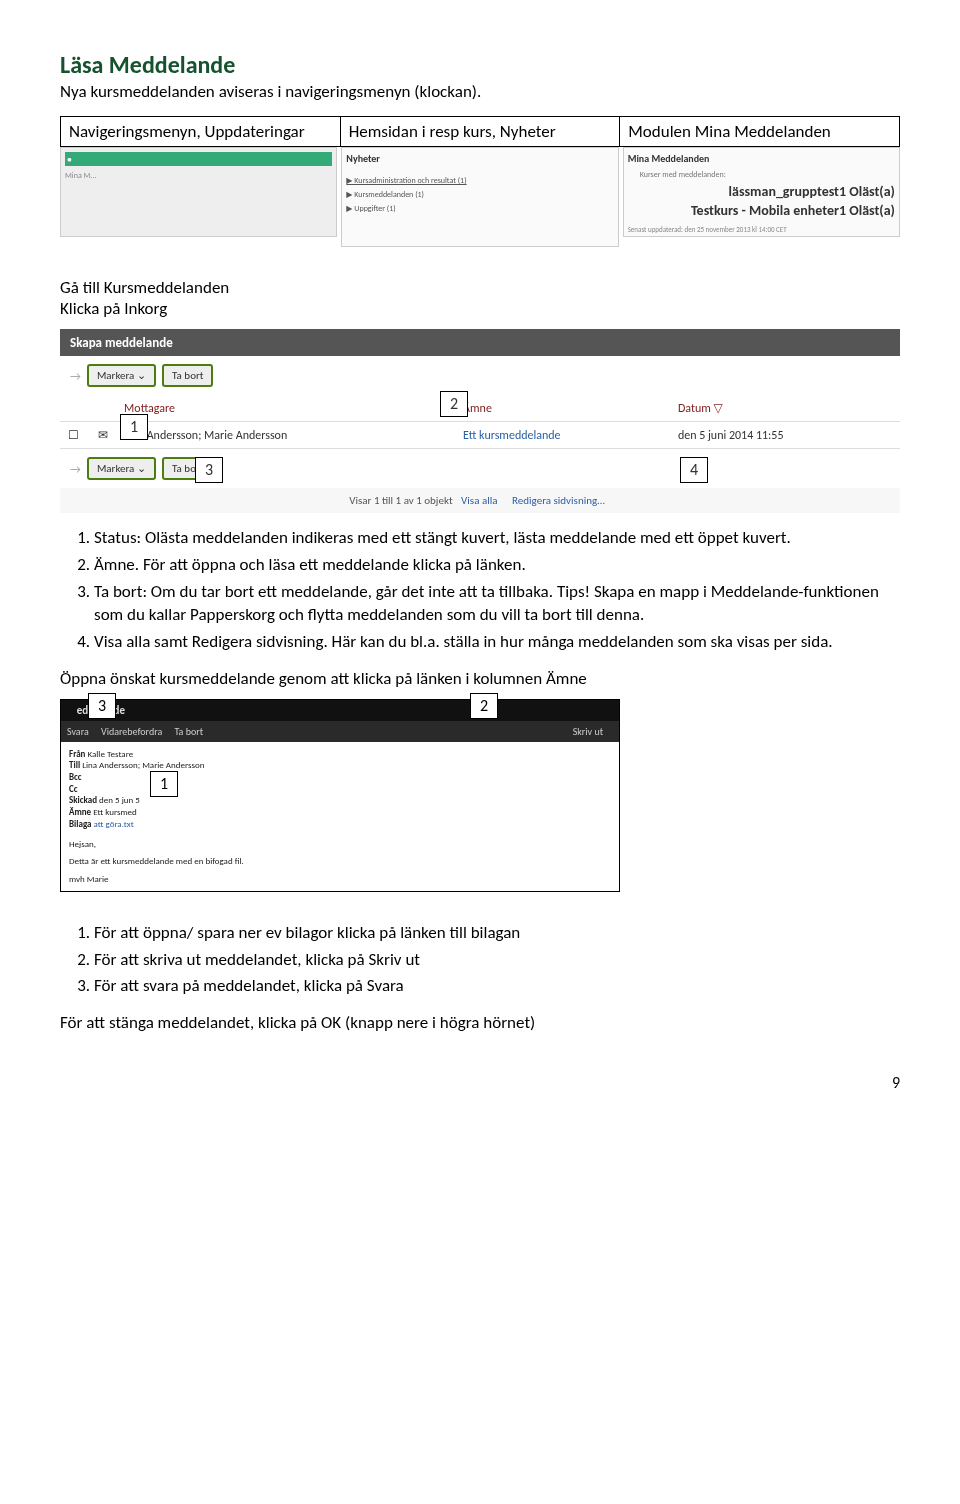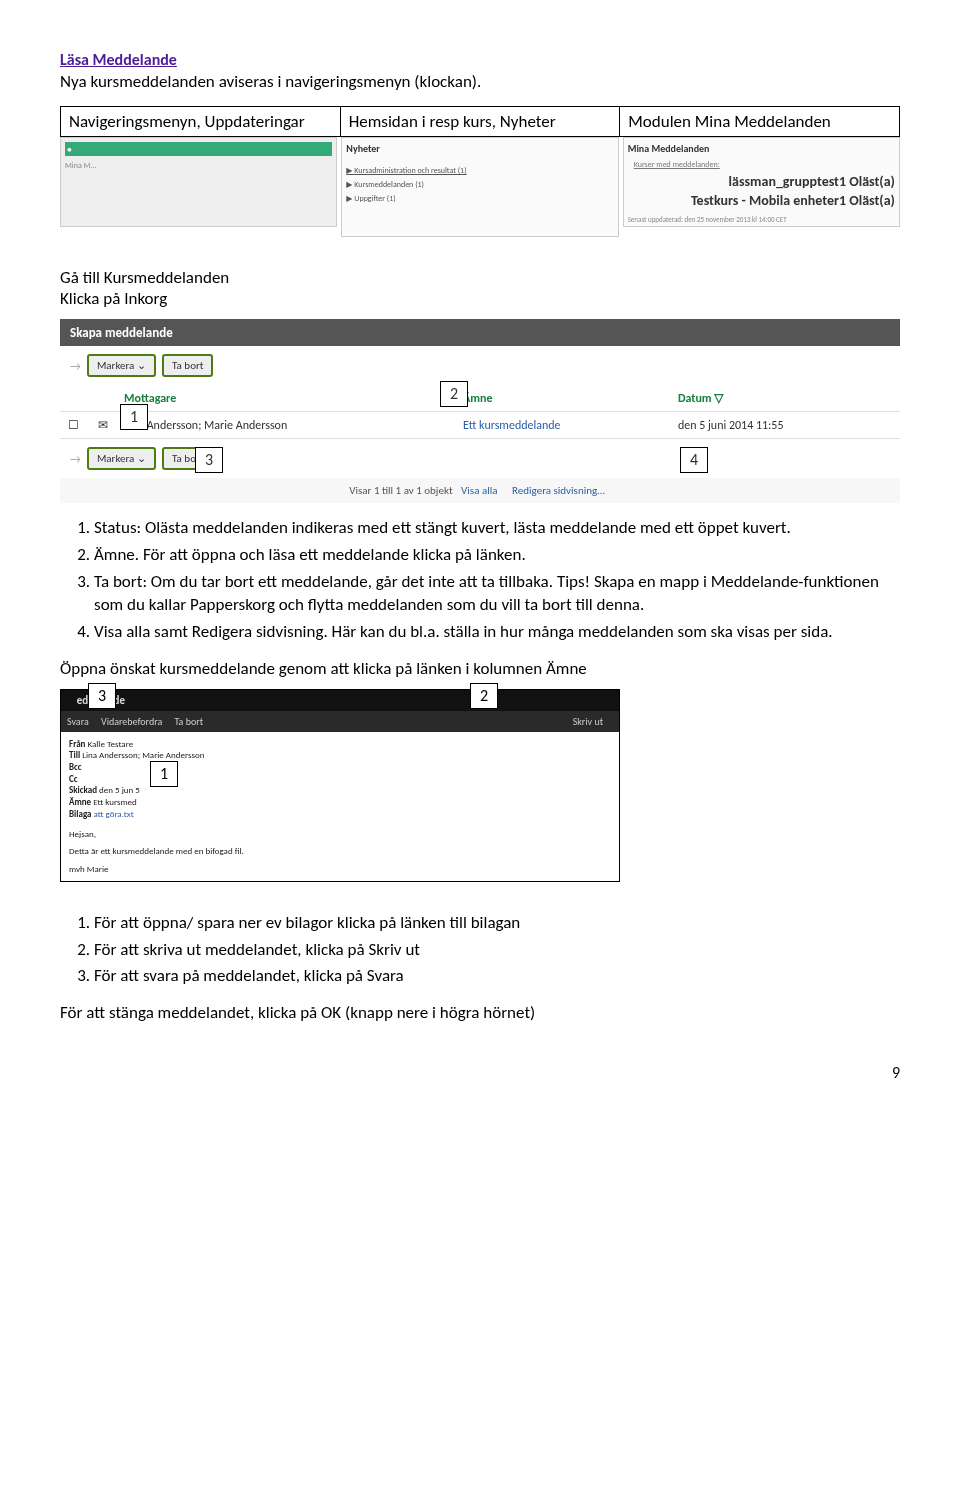--- a/index.html
+++ b/index.html
@@ -6,23 +6,22 @@
   body {
     font-family: Calibri, Arial, sans-serif;
     font-size: 17px;
     margin: 0;
     padding: 50px 60px;
     background: #fff;
     color: #000;
     width: 960px;
   }
   .title {
-    color: #4c1d95;
-    font-size: 16px;
-    text-decoration: underline;
+    color: #14532d;
+    font-size: 24px;
     margin: 0 0 2px 0;
   }
   .intro {
     margin: 0 0 14px 0;
   }
   .col3 {
     border: 1px solid #000;
     border-collapse: collapse;
     width: 100%;
     font-size: 17px;
@@ -84,21 +83,21 @@
   .tbl {
     width: 100%;
     border-collapse: collapse;
     font-size: 12px;
   }
   .tbl th, .tbl td {
     padding: 6px 8px;
     text-align: left;
     border-bottom: 1px solid #ddd;
   }
-  .tbl th { color: #15803d; font-weight: bold; }
+  .tbl th { color: #7f1d1d; font-weight: normal; }
   .tbl .subj { color: #2a5fa8; }
   .footer-row {
     padding: 6px 10px;
     text-align: center;
     font-size: 11px;
     color: #555;
     background: #f7f7f7;
   }
   .footer-row .lk { color: #2a5fa8; margin: 0 6px; }
   .numbox {
@@ -180,21 +179,21 @@
     <div style="font-size:8px; color:#888; margin-top:4px;">Mina M...</div>
   </div>
   <div class="thumb thumbb">
     <div style="font-weight:bold; font-size:10px;">Nyheter</div>
     <div style="font-size:8px; color:#555; margin-top:10px;text-decoration:underline;">▶ Kursadministration och resultat (1)</div>
     <div style="font-size:8px; color:#555; margin-top:4px;">▶ Kursmeddelanden (1)</div>
     <div style="font-size:8px; color:#555; margin-top:4px;">▶ Uppgifter (1)</div>
   </div>
   <div class="thumb thumbc">
     <div style="font-weight:bold; font-size:10px;">Mina Meddelanden</div>
-    <div style="font-size:8px; color:#777; margin:4px 6px;text-decoration:underline;">Kurser med meddelanden:</div>
+    <div style="font-size:8px; color:#777; margin:4px 12px;">Kurser med meddelanden:</div>
     <div class="tiny">
         <span>lässman_grupptest</span>
         <span>1 Oläst(a)</span>
       </div>
     <div class="tiny" style="margin-top:2px;">
         <span>Testkurs - Mobila enheter</span>
         <span>1 Oläst(a)</span>
       </div>
     <div style="font-size:7px; color:#888; margin-top:6px;">Senast uppdaterad: den 25 november 2013 kl 14:00 CET</div>
   </div>

